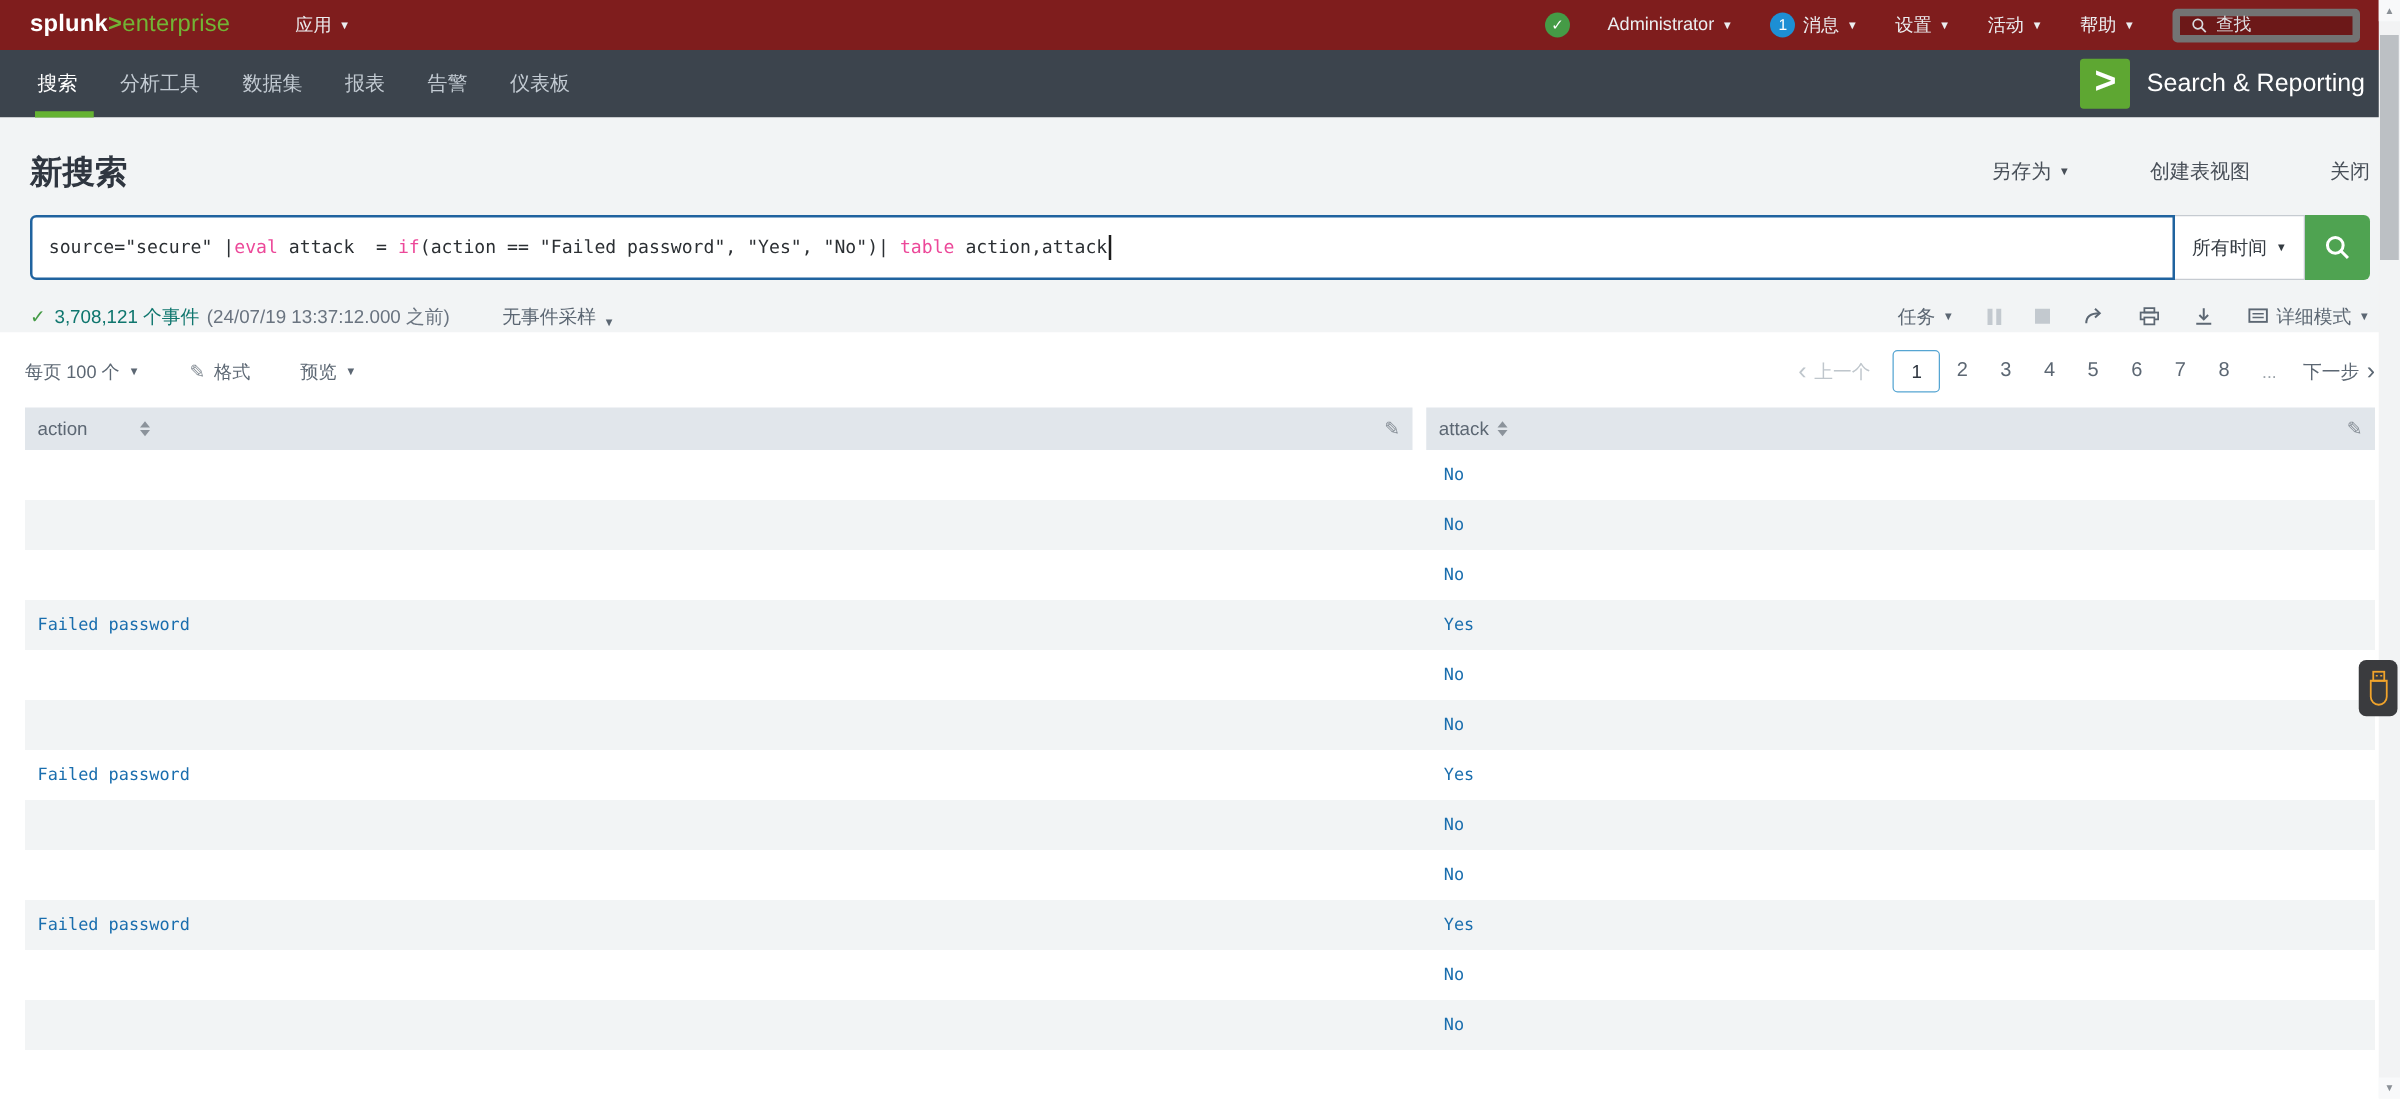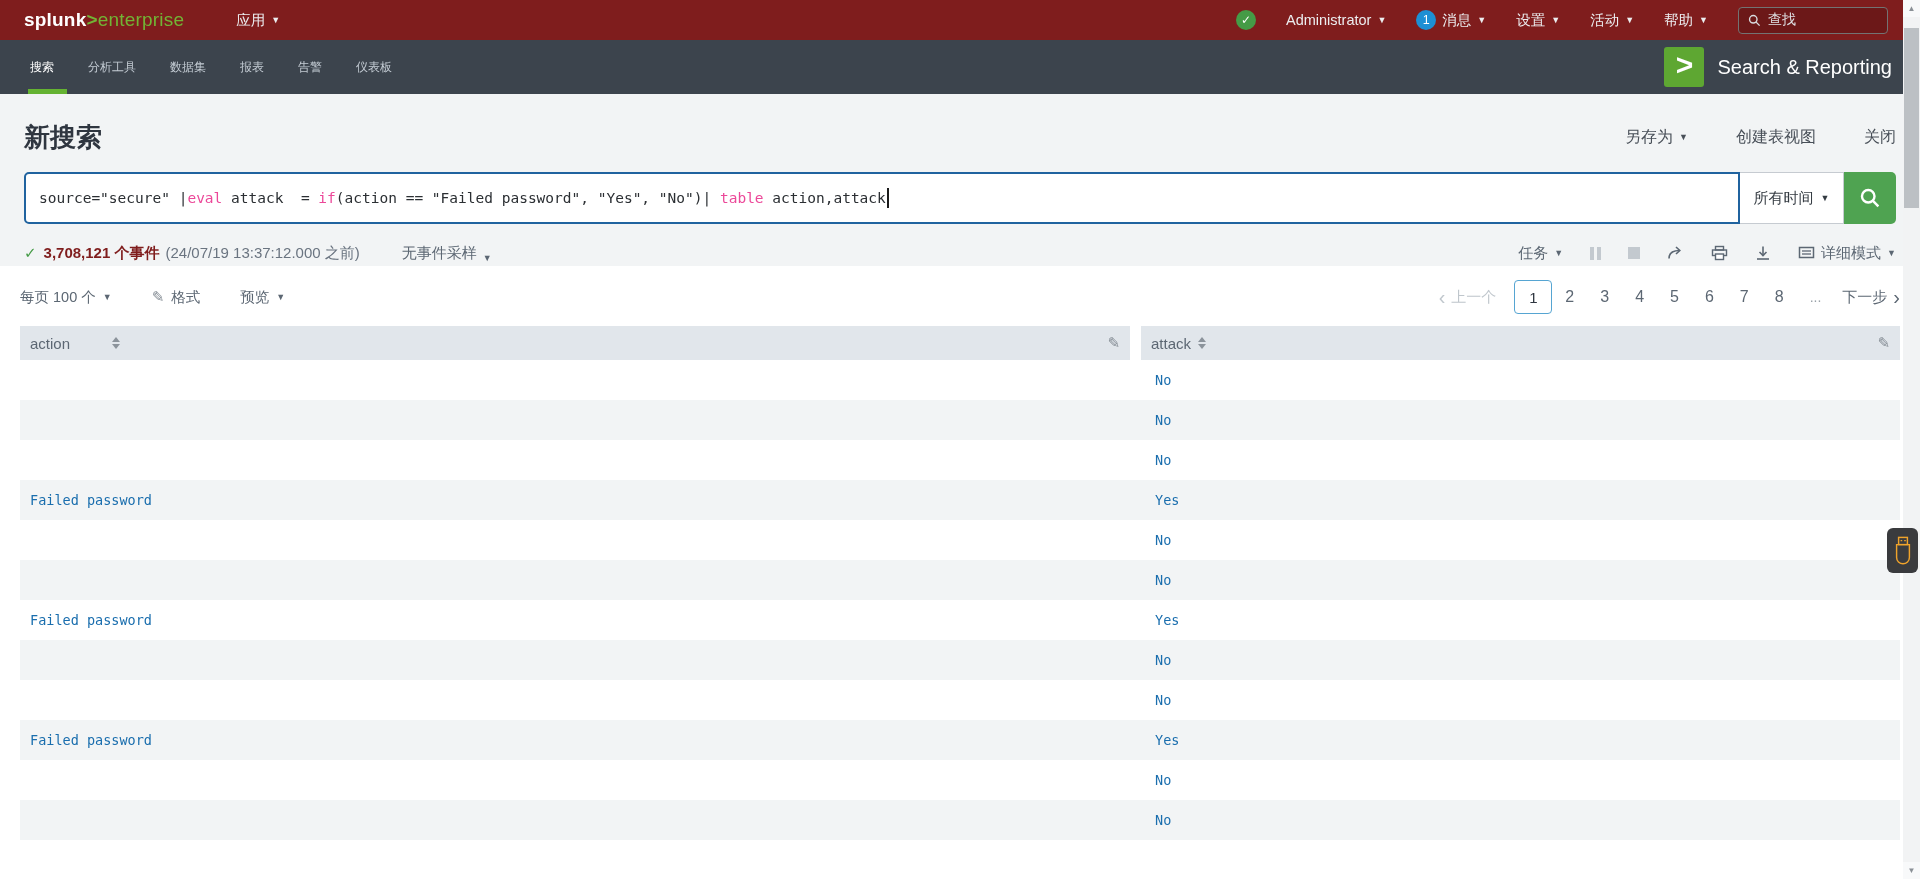--- a/index.html
+++ b/index.html
@@ -12,50 +12,50 @@
   .logo { font-size:19px; letter-spacing:.2px; white-space:nowrap; }
   .logo .lg-splunk { color:#fff; font-weight:bold; }
   .logo .lg-gt { color:#72b435; font-weight:bold; }
   .logo .lg-ent { color:#72b435; }
   .tb-item { display:flex; align-items:center; gap:6px; font-size:14.5px; color:#eceef0; cursor:pointer; white-space:nowrap; }
   .tb-app { margin-left:52px; }
   .tb-right { margin-left:auto; display:flex; align-items:center; gap:30px; }
   .caret { font-size:9px; color:inherit; line-height:1; }
   .check-circle { width:20px; height:20px; border-radius:50%; background:#459b46; color:#fff; font-size:12px; font-weight:bold; display:flex; align-items:center; justify-content:center; }
   .badge { min-width:20px; height:20px; border-radius:50%; background:#1d8fd4; color:#fff; font-size:12.5px; display:flex; align-items:center; justify-content:center; }
-  .find-box { width:150px; height:27px; border:1px solid #737373; border-radius:4px; display:flex; align-items:center; gap:7px; padding:0 9px; color:#dfe2e5; font-size:14px; background:rgba(0,0,0,.15); }
+  .find-box { width:150px; height:27px; border:6px solid #737373; border-radius:4px; display:flex; align-items:center; gap:7px; padding:0 9px; color:#dfe2e5; font-size:14px; background:rgba(0,0,0,.15); }
 
   
   .appbar { height:54px; background:#3c444d; display:flex; align-items:stretch; padding:0 28px 0 24px; }
   .app-nav { display:flex; align-items:stretch; }
-  .nav-item { display:flex; align-items:center; padding:0 17px; font-size:12px; color:#c3cbd3; position:relative; cursor:pointer; }
+  .nav-item { display:flex; align-items:center; padding:0 17px; font-size:16px; color:#c3cbd3; position:relative; cursor:pointer; }
   .nav-item:first-child { padding-left:6px; }
   .nav-item.active { color:#fff; }
   .nav-item.active::after { content:''; position:absolute; left:4px; right:4px; bottom:0; height:5px; background:#65b332; }
   .appbar-right { margin-left:auto; display:flex; align-items:center; gap:13px; }
   .app-logo { width:40px; height:40px; background:#5ea732; border-radius:3px; color:#fff; font-weight:bold; font-size:30px; display:flex; align-items:center; justify-content:center; padding-bottom:4px; }
   .app-name { color:#fff; font-size:20px; }
 
   
   .upper { background:#f2f4f5; padding:20px 24px 0 24px; }
   .head-row { display:flex; align-items:center; height:46px; }
   .page-title { font-size:26px; font-weight:600; color:#2f3640; }
-  .head-links { margin-left:auto; display:flex; align-items:flex-start; gap:48px; }
+  .head-links { margin-left:auto; display:flex; align-items:flex-start; gap:64px; }
   .head-link { font-size:16px; color:#484f58; display:flex; align-items:center; gap:6px; cursor:pointer; }
 
   .search-row { display:flex; height:52px; margin-top:12px; }
   .query-box { flex:1; background:#fff; border:2px solid #20639f; border-radius:5px 0 0 5px; display:flex; align-items:center; padding:0 13px; font-family:"DejaVu Sans Mono","Liberation Mono",monospace; font-size:14.5px; color:#2b2f33; white-space:pre; overflow:hidden; }
   .kw { color:#ec4899; }
   .cursor-caret { width:2px; height:20px; background:#1b1b1b; margin-left:1px; }
   .time-btn { width:104px; background:#fff; border:1px solid #c6cbd1; border-left:none; display:flex; align-items:center; justify-content:center; gap:7px; font-size:15px; color:#343b42; cursor:pointer; }
   .search-btn { width:52px; background:#4fa351; border-radius:0 5px 5px 0; display:flex; align-items:center; justify-content:center; cursor:pointer; }
 
   .status-row { display:flex; align-items:center; margin-top:16px; height:26px; font-size:15px; }
   .check-sm { color:#459b46; font-weight:bold; font-size:15px; margin-right:7px; }
-  .result-count { font-weight:bold; color:#7f1d1d; }
+  .result-count { font-weight:normal; color:#0f766e; }
   .time-info { color:#6a7480; margin-left:6px; }
   .sampling { margin-left:42px; color:#5c6773; display:flex; align-items:flex-end; gap:6px; cursor:pointer; }
   .job-controls { margin-left:auto; display:flex; align-items:center; gap:27px; color:#5c6773; }
   .jc { display:flex; align-items:center; gap:6px; cursor:pointer; font-size:15px; color:#5c6773; }
   .icon-pause, .icon-stop { display:flex; gap:3px; }
   .icon-pause i { display:block; width:4px; height:13px; background:#c3c9cf; }
   .icon-stop i { display:block; width:12px; height:12px; background:#c3c9cf; }
 
   .tabs-row { display:flex; gap:38px; margin-top:12px; border-bottom:1px solid #ccd3d9; }
   .tab { padding:8px 2px 11px; font-size:16px; color:#5c6773; position:relative; cursor:pointer; white-space:nowrap; }

